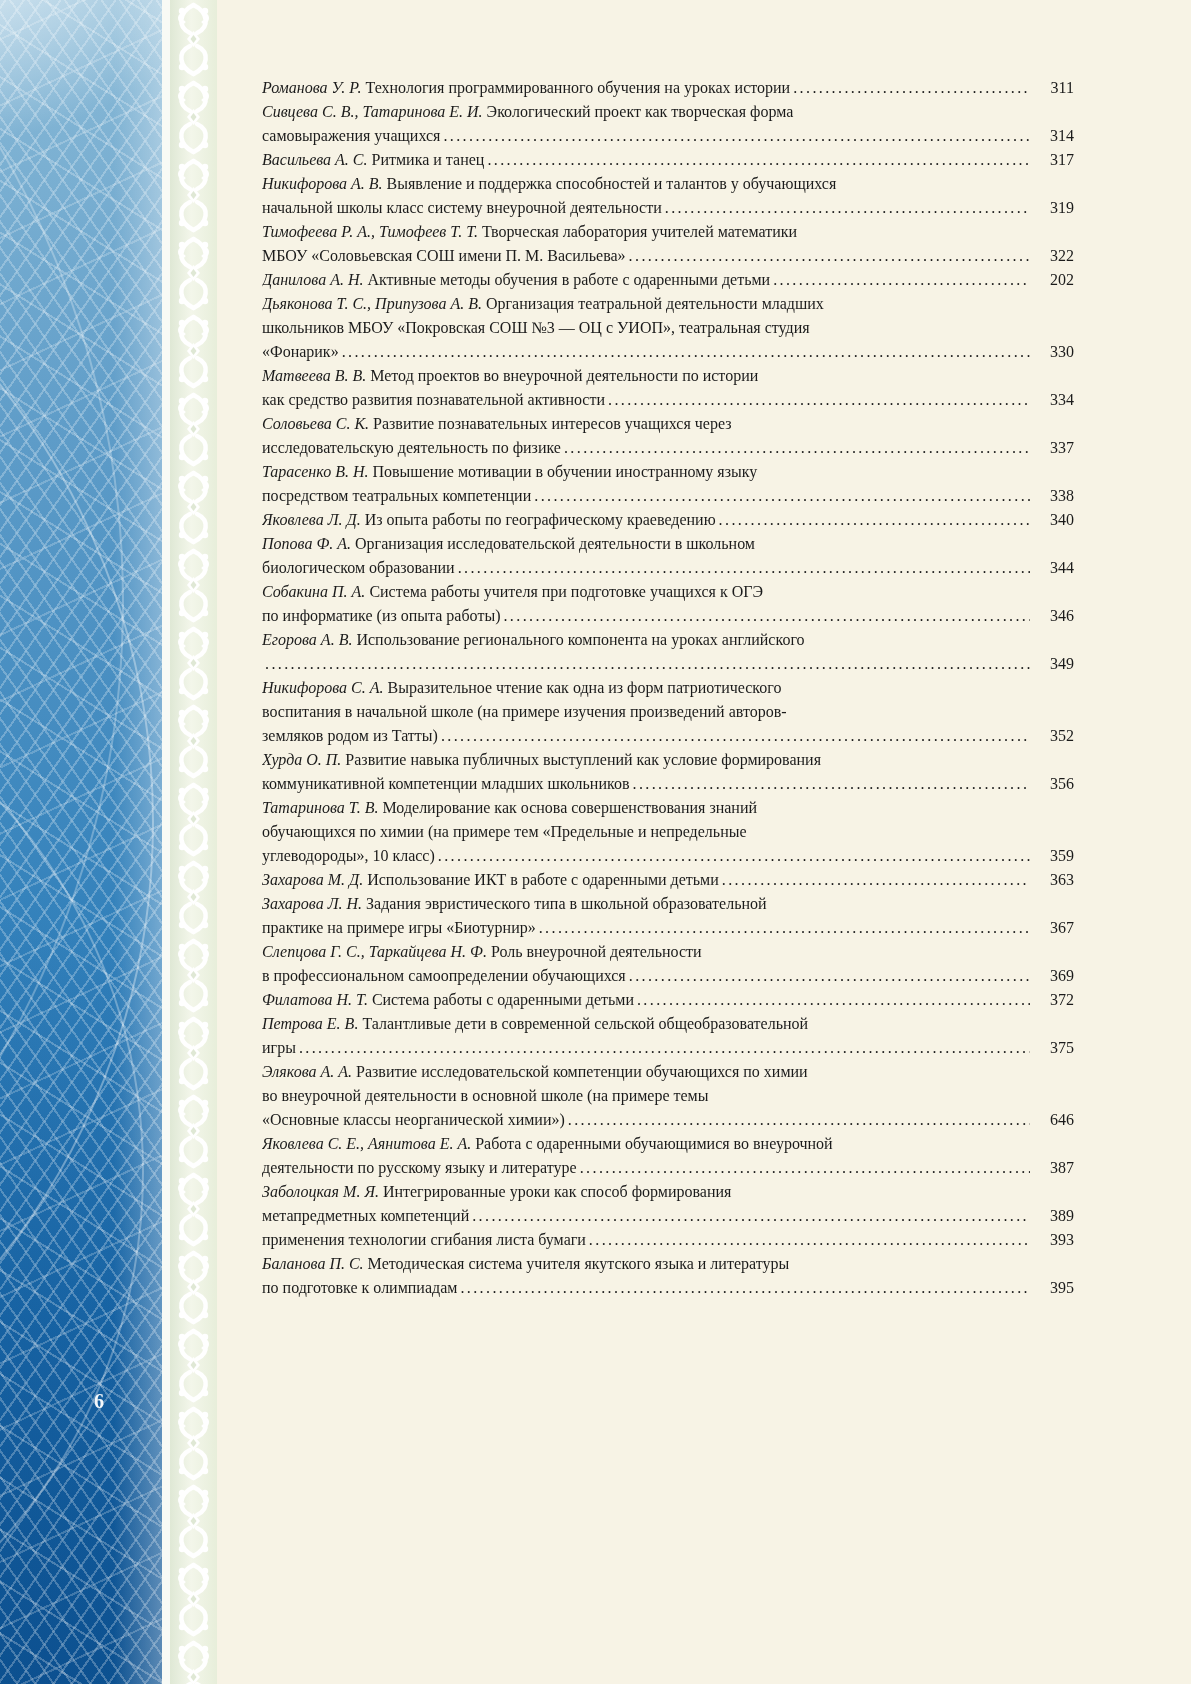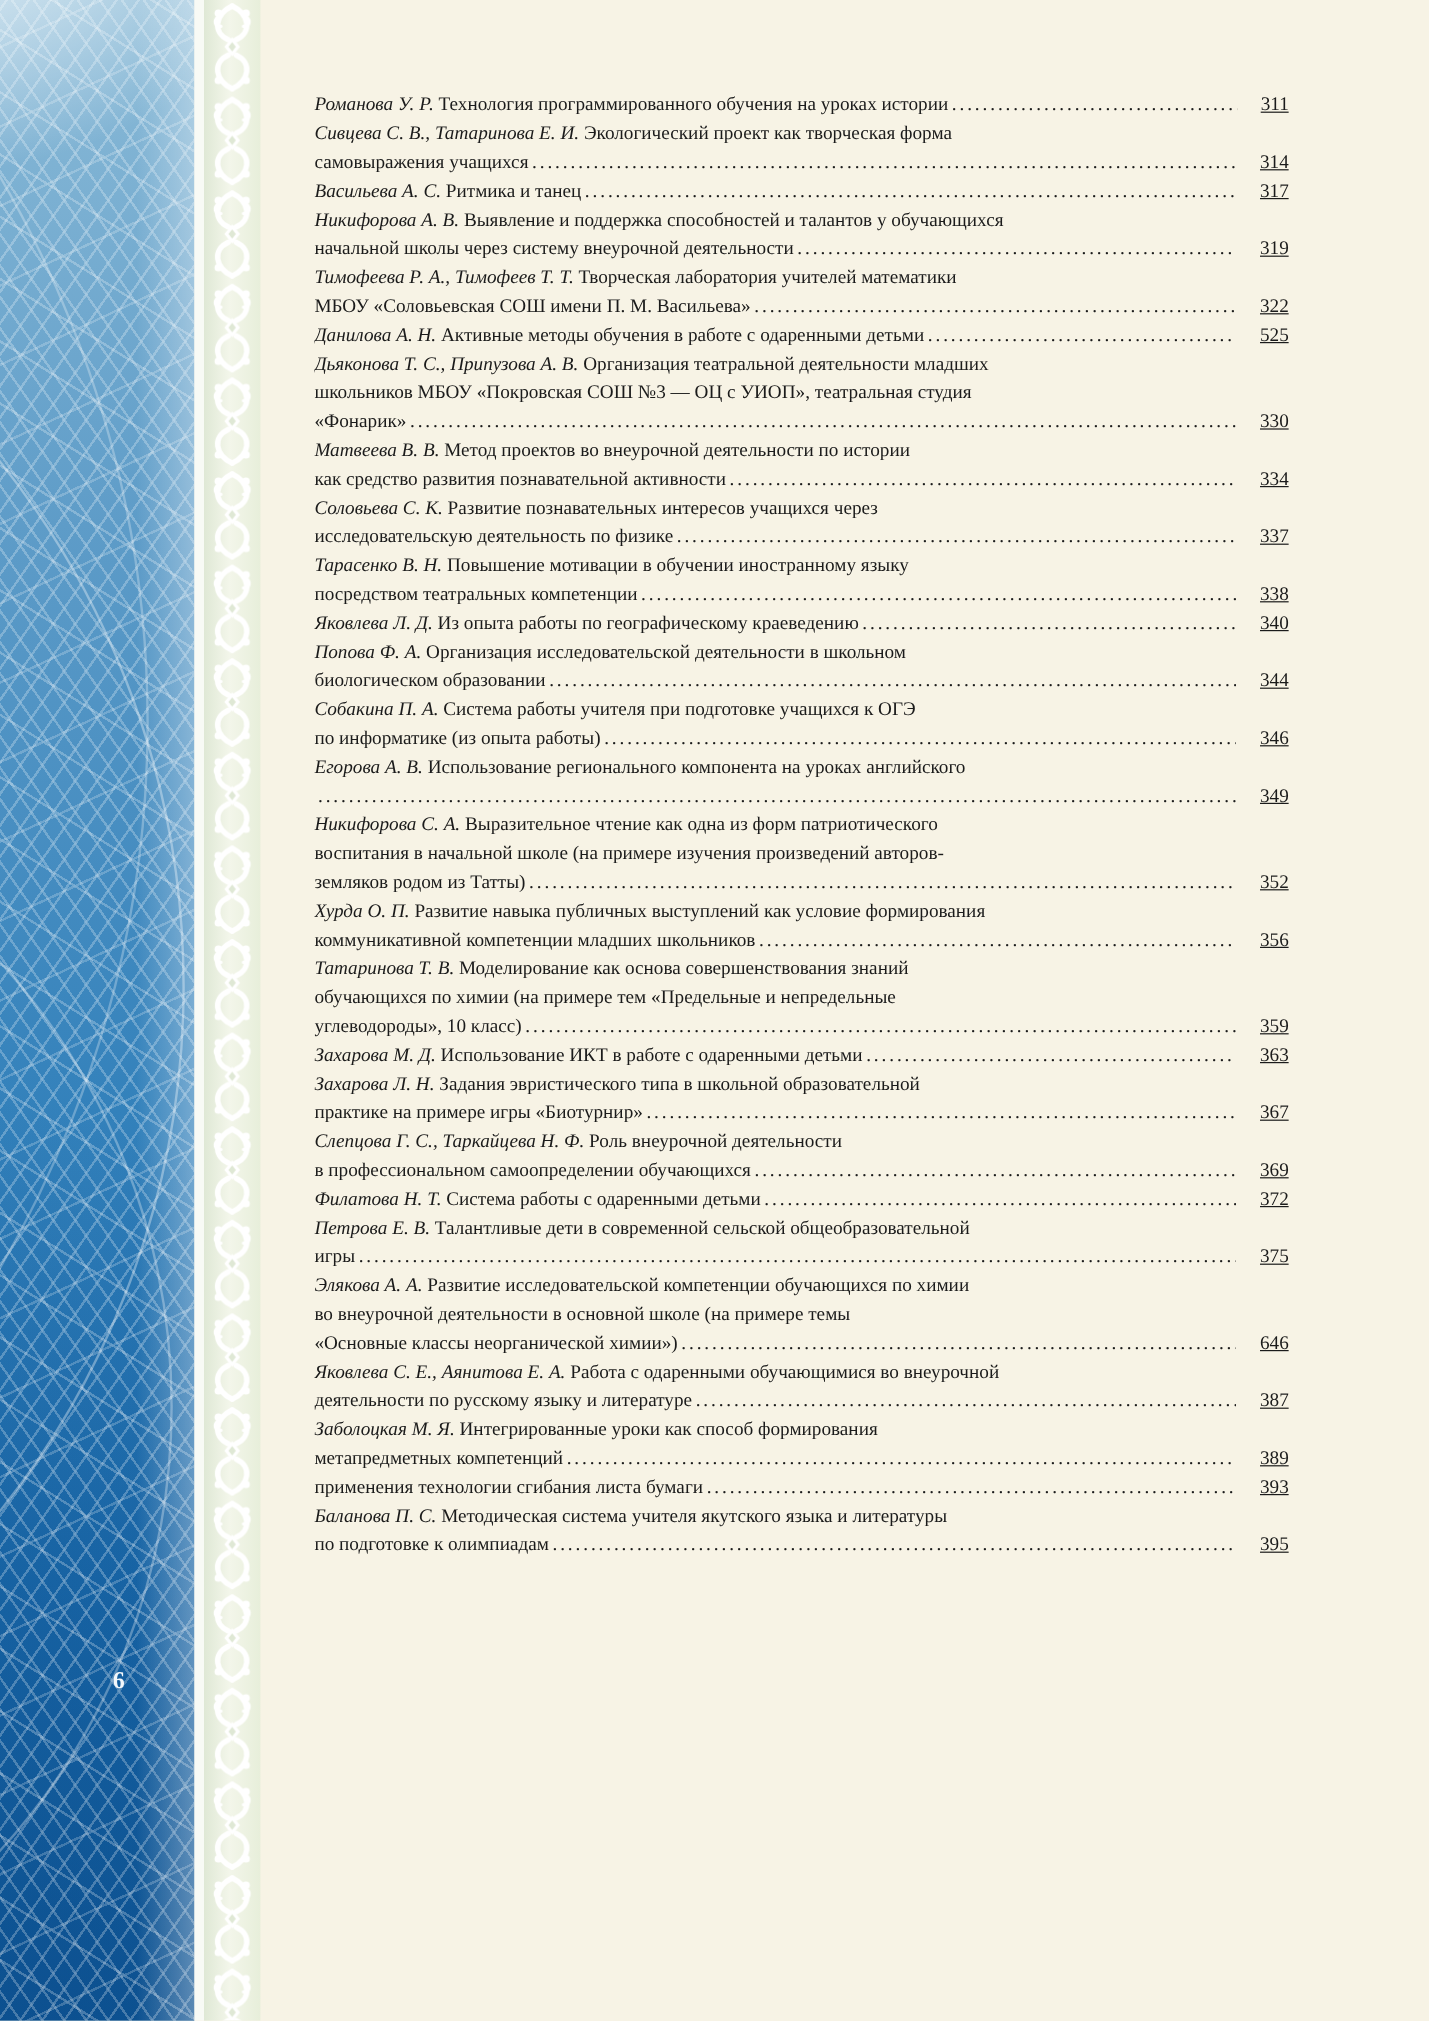--- a/index.html
+++ b/index.html
@@ -57,21 +57,21 @@
   .line.last{display:flex;align-items:baseline;}
   .t{white-space:nowrap;flex:0 0 auto;}
   .authors{font-style:italic;}
   .dots{
     flex:1 1 auto;min-width:0;overflow:hidden;white-space:nowrap;
     margin-left:3px;letter-spacing:2.4px;
   }
   .dots::after{
     content:"..................................................................................................................................................................................................";
   }
-  .num{flex:0 0 auto;margin-left:20px;text-decoration:underline;}
+  .num{flex:0 0 auto;margin-left:20px;}
 </style>
 </head>
 <body>
 
 <div class="band">
   <div class="arc arc1"></div>
   <div class="arc arc2"></div>
   <div class="arc arc3"></div>
 </div>
 <div class="gap"></div>
@@ -121,38 +121,38 @@
     <div class="entry">
       <div class="line last">
         <span class="t"><em class="authors">Васильева А. С.</em> Ритмика и танец</span>
         <span class="dots"></span>
         <span class="num">317</span>
       </div>
     </div>
     <div class="entry">
       <div class="line"><span class="t"><em class="authors">Никифорова А. В.</em> Выявление и поддержка способностей и талантов у обучающихся</span></div>
       <div class="line last">
-        <span class="t">начальной школы через систему внеурочной деятельности</span>
+        <span class="t">начальной школы класс систему внеурочной деятельности</span>
         <span class="dots"></span>
         <span class="num">319</span>
       </div>
     </div>
     <div class="entry">
       <div class="line"><span class="t"><em class="authors">Тимофеева Р. А., Тимофеев Т. Т.</em> Творческая лаборатория учителей математики</span></div>
       <div class="line last">
         <span class="t">МБОУ «Соловьевская СОШ имени П. М. Васильева»</span>
         <span class="dots"></span>
         <span class="num">322</span>
       </div>
     </div>
     <div class="entry">
       <div class="line last">
         <span class="t"><em class="authors">Данилова А. Н.</em> Активные методы обучения в работе с одаренными детьми</span>
         <span class="dots"></span>
-        <span class="num">525</span>
+        <span class="num">202</span>
       </div>
     </div>
     <div class="entry">
       <div class="line"><span class="t"><em class="authors">Дьяконова Т. С., Припузова А. В.</em> Организация театральной деятельности младших</span></div>
       <div class="line"><span class="t">школьников МБОУ «Покровская СОШ №3 — ОЦ с УИОП», театральная студия</span></div>
       <div class="line last">
         <span class="t">«Фонарик»</span>
         <span class="dots"></span>
         <span class="num">330</span>
       </div>

